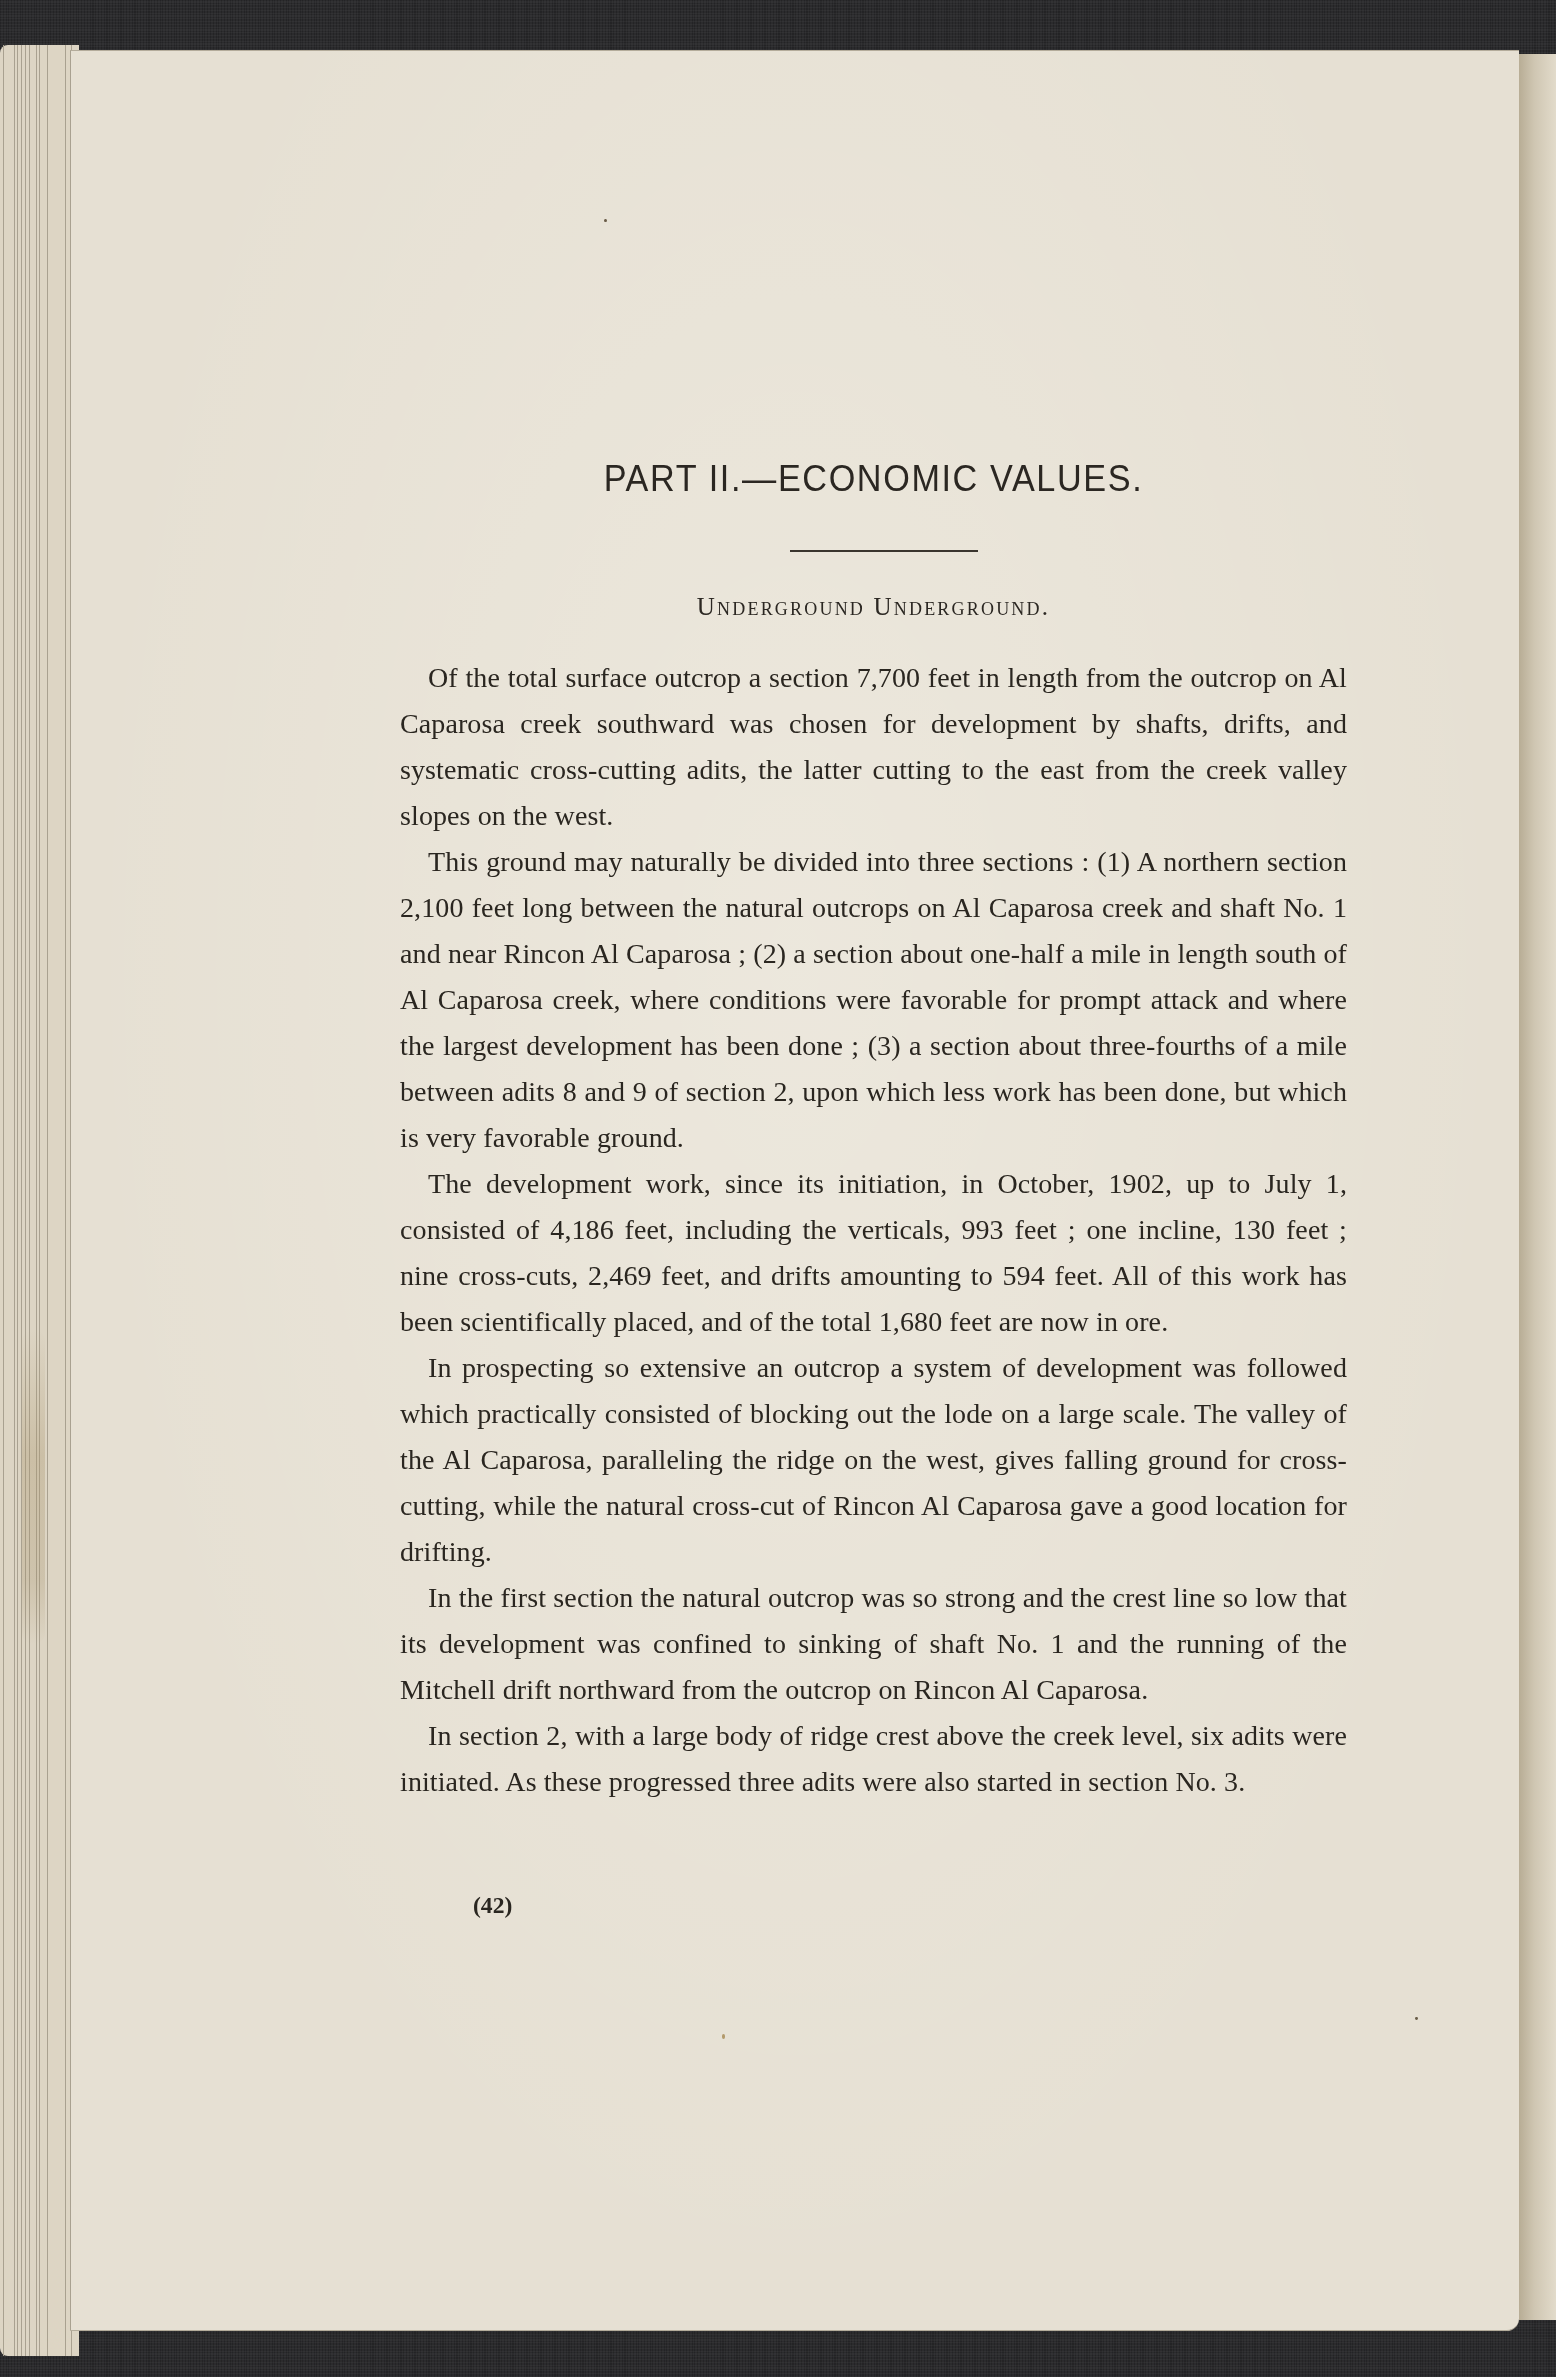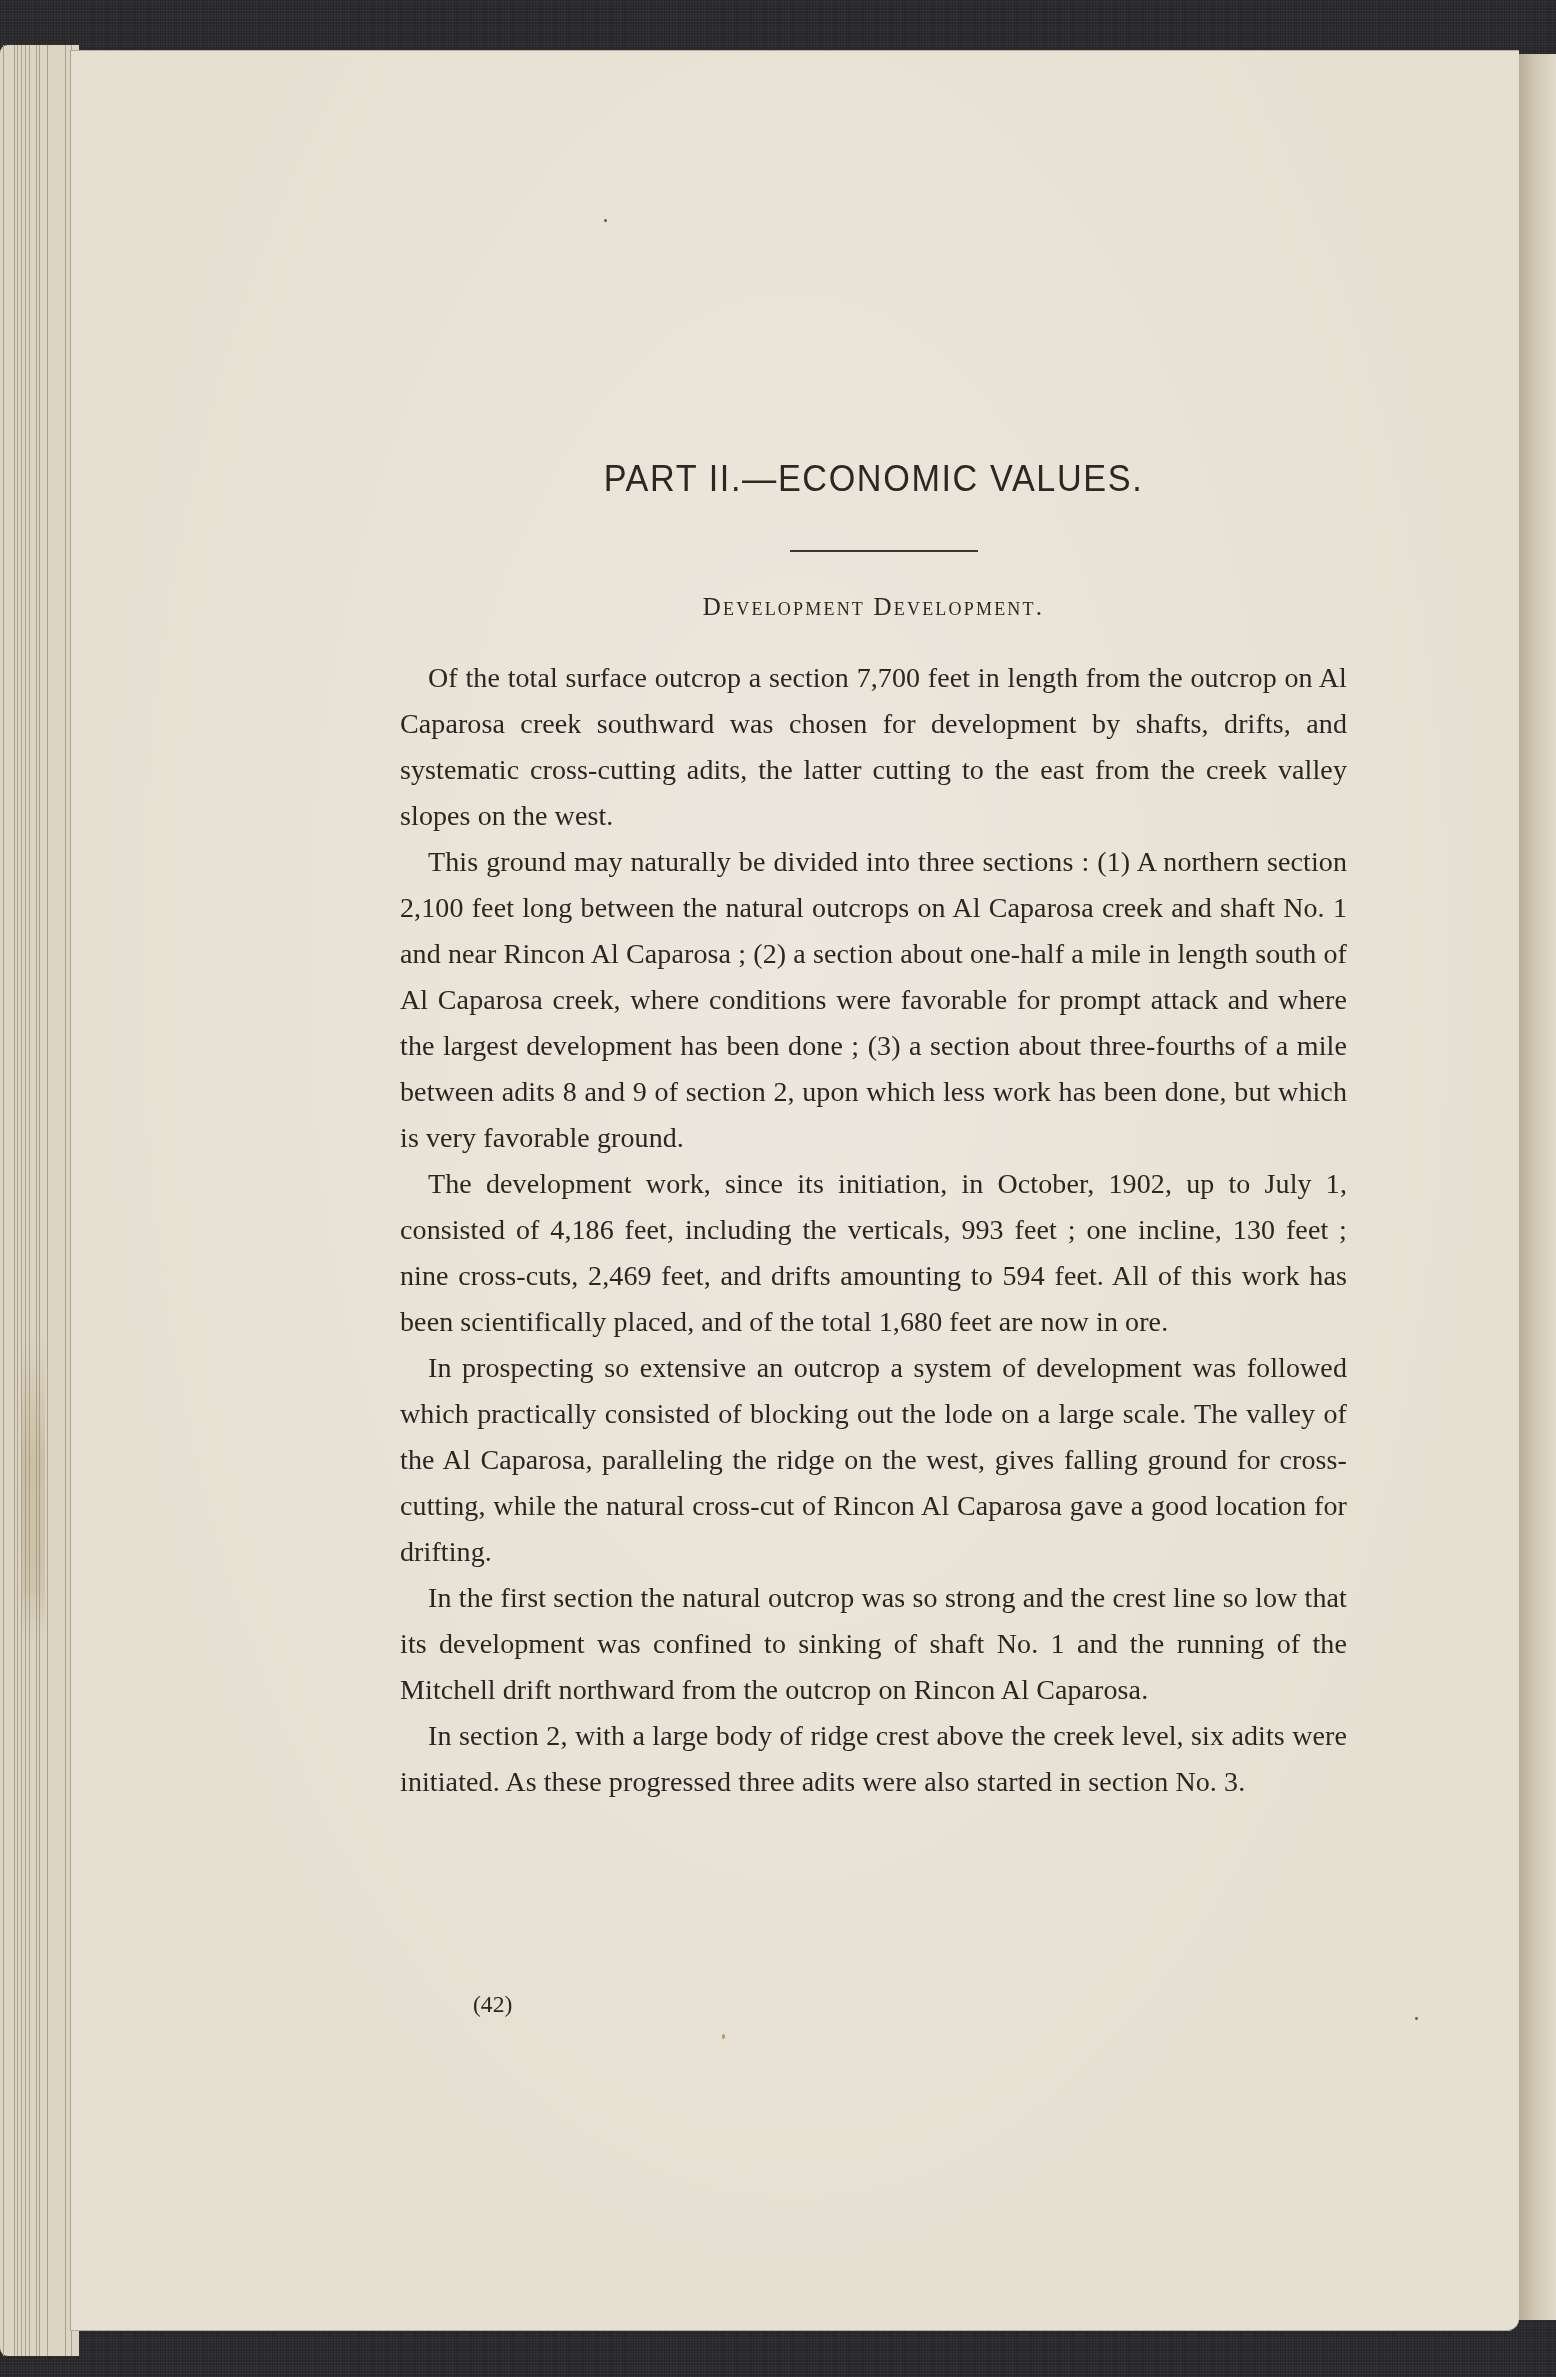--- a/index.html
+++ b/index.html
@@ -116,23 +116,24 @@
       font-size: 28px;
       line-height: 46px;
       text-align: justify;
       text-indent: 28px;
       letter-spacing: 0.1px;
       color: #2a2620;
     }
     .page-number {
       position: absolute;
       left: 73px;
-      top: 1990px;
+      top: 1891px;
       font-size: 23.6px;
       color: #2a2620;
+      font-weight: bold;
     }
     .speck {
       position: absolute;
       border-radius: 50%;
       background: #6a5d48;
     }
   </style>
 </head>
 <body>
 
@@ -150,21 +151,21 @@
   <div class="edge" style="left:71px"></div>
   <div class="stain"></div>
 </div>
 
 <div class="right-page"></div>
 
 <div class="page">
   <div class="text-block" style="left:329px; top:-50px;">
     <div class="part-title">PART II.—ECONOMIC VALUES.</div>
     <div class="title-rule"></div>
-    <div class="section-heading">Development Development.</div>
+    <div class="section-heading">Underground Underground.</div>
     <div class="body-text">
       <p class="para">Of the total surface outcrop a section 7,700 feet in length from the outcrop on Al Caparosa creek southward was chosen for development by shafts, drifts, and systematic cross-cutting adits, the latter cutting to the east from the creek valley slopes on the west.</p>
       <p class="para">This ground may naturally be divided into three sections : (1) A northern section 2,100 feet long between the natural outcrops on Al Caparosa creek and shaft No. 1 and near Rincon Al Caparosa ; (2) a section about one-half a mile in length south of Al Caparosa creek, where conditions were favorable for prompt attack and where the largest development has been done ; (3) a section about three-fourths of a mile between adits 8 and 9 of section 2, upon which less work has been done, but which is very favorable ground.</p>
       <p class="para">The development work, since its initiation, in October, 1902, up to July 1, consisted of 4,186 feet, including the verticals, 993 feet ; one incline, 130 feet ; nine cross-cuts, 2,469 feet, and drifts amounting to 594 feet.  All of this work has been scientifically placed, and of the total 1,680 feet are now in ore.</p>
       <p class="para">In prospecting so extensive an outcrop a system of development was followed which practically consisted of blocking out the lode on a large scale.  The valley of the Al Caparosa, paralleling the ridge on the west, gives falling ground for cross-cutting, while the natural cross-cut of Rincon Al Caparosa gave a good location for drifting.</p>
       <p class="para">In the first section the natural outcrop was so strong and the crest line so low that its development was confined to sinking of shaft No. 1 and the running of the Mitchell drift northward from the outcrop on Rincon Al Caparosa.</p>
       <p class="para">In section 2, with a large body of ridge crest above the creek level, six adits were initiated.  As these progressed three adits were also started in section No. 3.</p>
     </div>
     <div class="page-number">(42)</div>
   </div>

